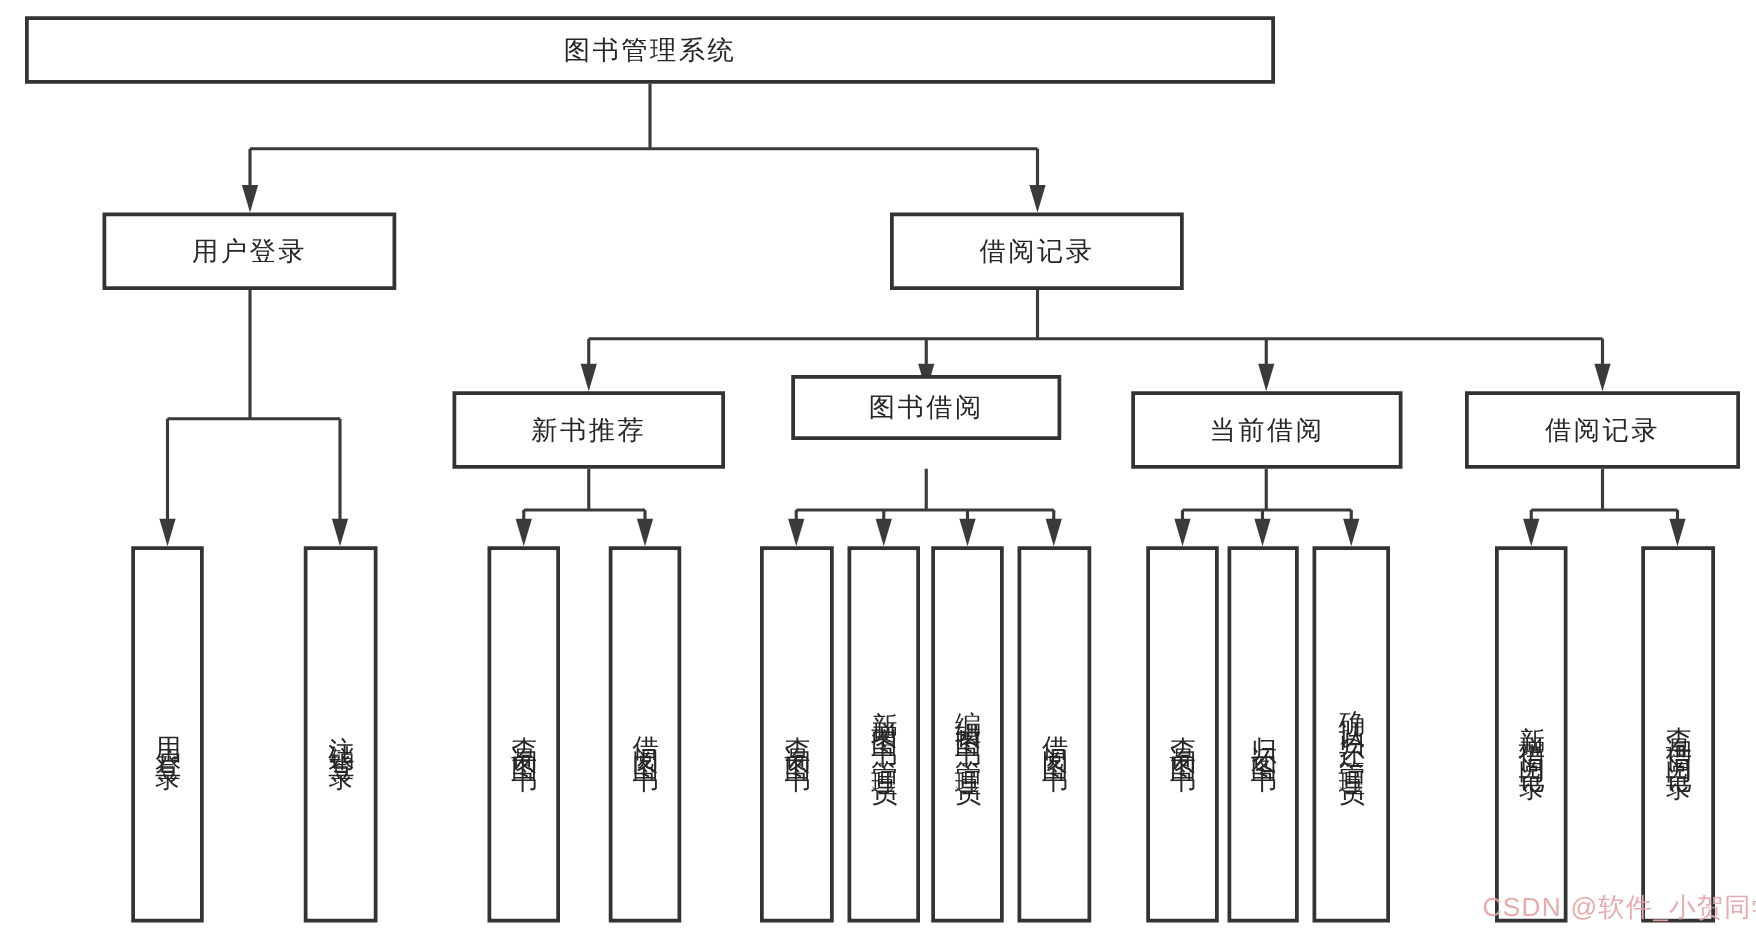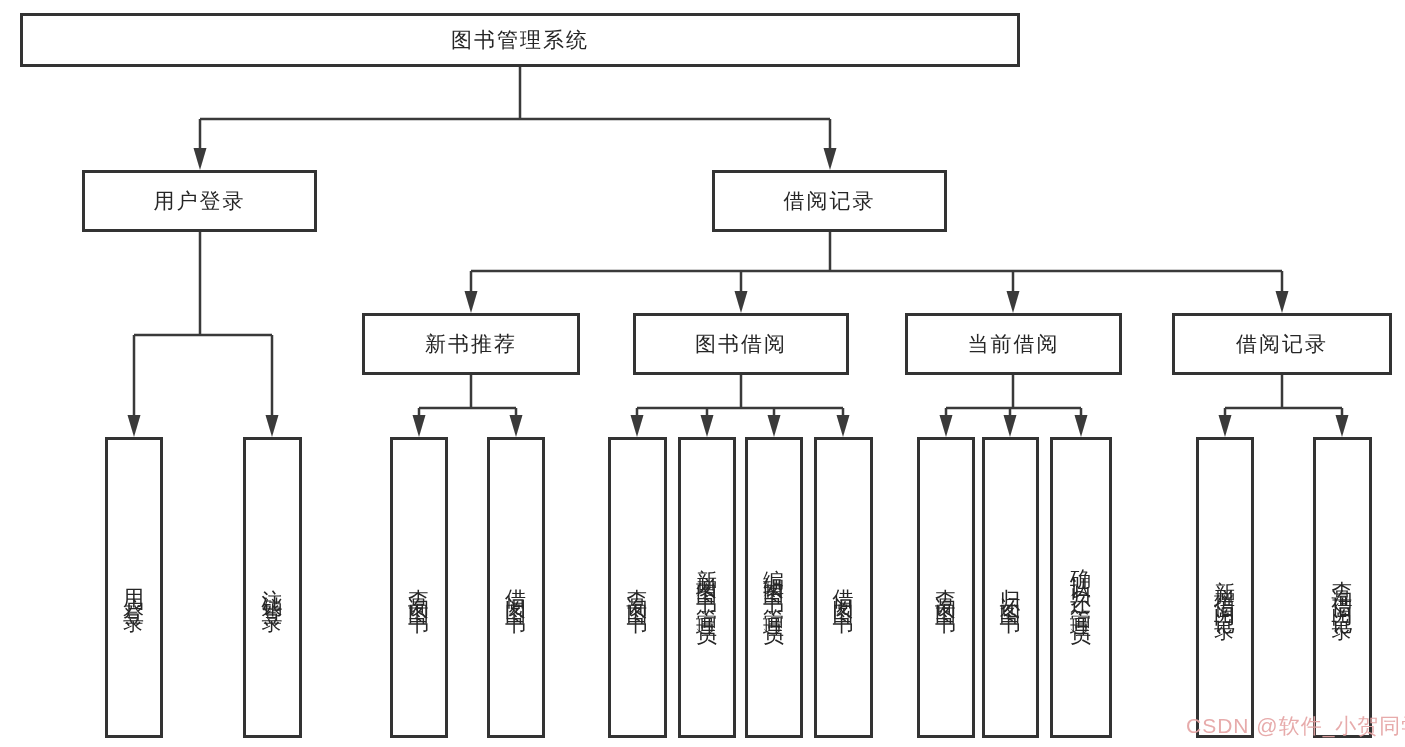--- a/index.html
+++ b/index.html
@@ -43,21 +43,21 @@
     font-size: 21px;
     letter-spacing: 8px;
     line-height: 1;
     color: #262626;
   }
   
   .n-root  { left: 20px;   top: 13px;  width: 1000px; height: 54px; }
   .n-l2a   { left: 82px;   top: 170px; width: 235px;  height: 62px; }
   .n-l2b   { left: 712px;  top: 170px; width: 235px;  height: 62px; }
   .n-l3a   { left: 362px;  top: 313px; width: 218px;  height: 62px; }
-  .n-l3b   { left: 633px;  top: 313px; width: 216px;  height: 62px; }
+  .n-l3b   { left: 633px;  top: 300px; width: 216px;  height: 52px; }
   .n-l3c   { left: 905px;  top: 313px; width: 217px;  height: 62px; }
   .n-l3d   { left: 1172px; top: 313px; width: 220px;  height: 62px; }
   .vbox    { top: 437px; height: 301px; width: 58px; }
   .n-g1a   { left: 105px; }
   .n-g1b   { left: 243px;  width: 59px; }
   .n-g2a   { left: 390px; }
   .n-g2b   { left: 487px; }
   .n-g3a   { left: 608px;  width: 59px; }
   .n-g3b   { left: 678px; }
   .n-g3c   { left: 745px; }

